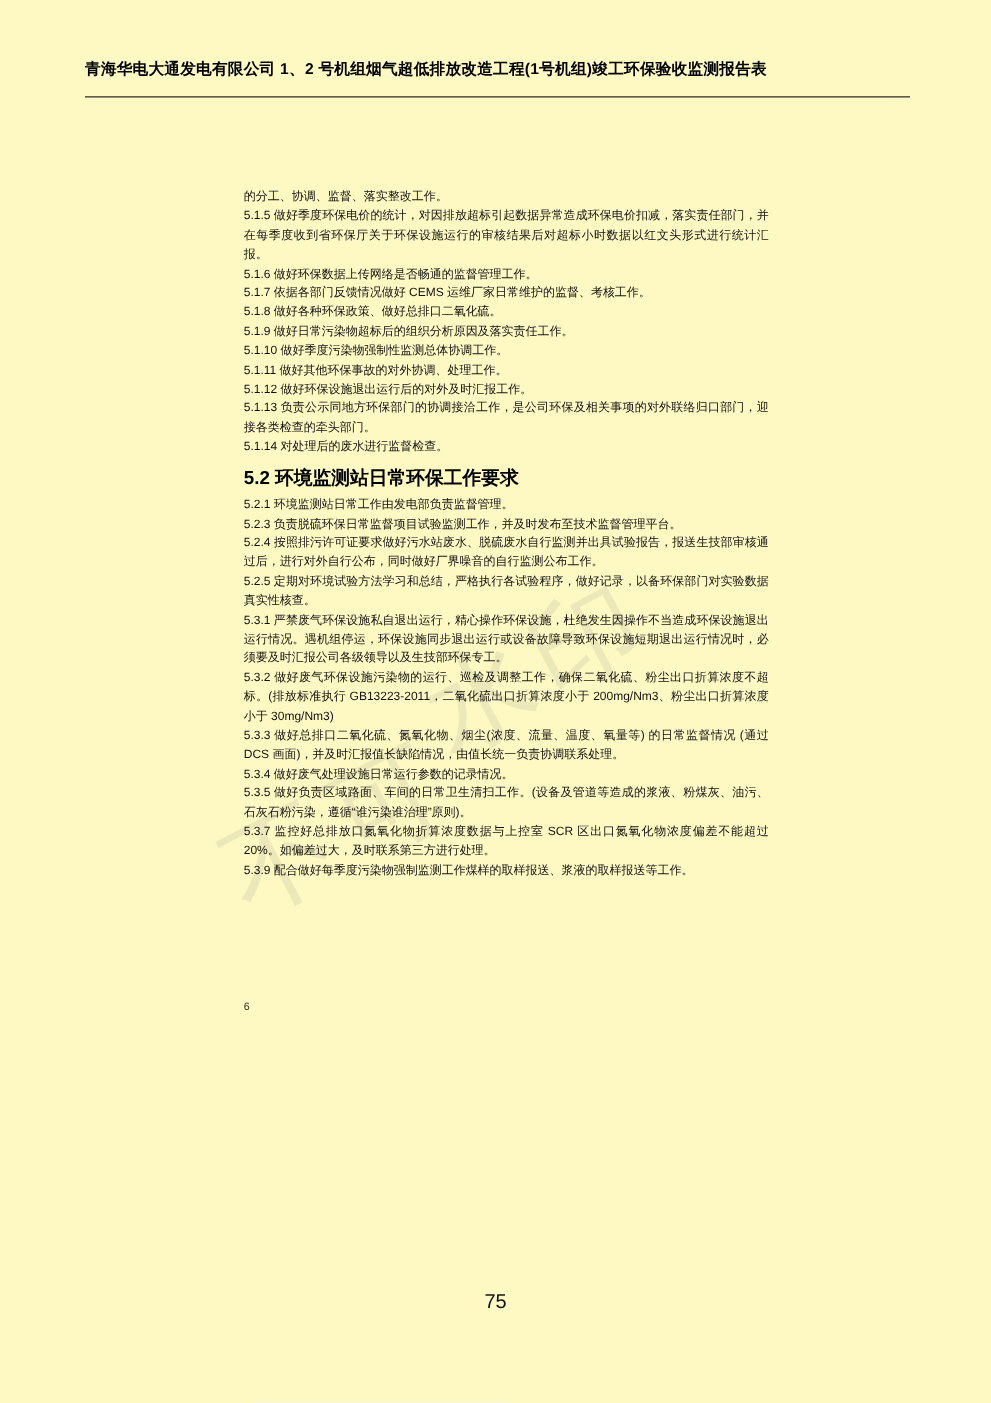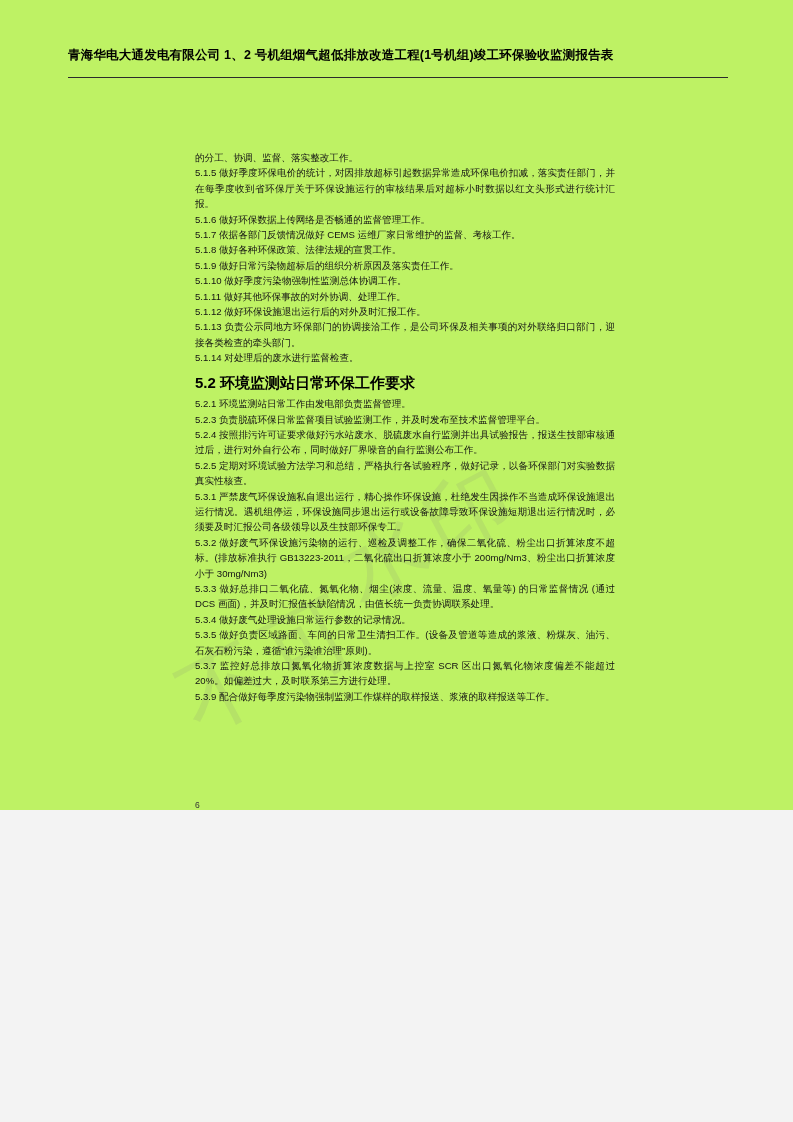--- a/index.html
+++ b/index.html
@@ -3,22 +3,22 @@
 <meta charset="utf-8">
 <style>
   html, body {
     margin: 0;
     padding: 0;
     background: #f3f3f3;
   }
   .page {
     position: relative;
     width: 793px;
-    height: 810px;
-    background: #bef264;
+    height: 1122px;
+    background: #fef9c3;
     margin: 0 auto;
     overflow: hidden;
     font-family: "Liberation Sans", sans-serif;
     color: #000;
   }
   .header {
     position: absolute;
     left: 68px;
     top: 47px;
     width: 660px;
@@ -106,21 +106,21 @@
     <span class="wm1">水印</span>
     <span class="wm2">不可</span>
   </div>
 
   <div class="body-col">
 
     <p class="para">的分工、协调、监督、落实整改工作。</p>
     <p class="para">5.1.5 做好季度环保电价的统计，对因排放超标引起数据异常造成环保电价扣减，落实责任部门，并在每季度收到省环保厅关于环保设施运行的审核结果后对超标小时数据以红文头形式进行统计汇报。</p>
     <p class="para">5.1.6 做好环保数据上传网络是否畅通的监督管理工作。</p>
     <p class="para">5.1.7 依据各部门反馈情况做好 CEMS 运维厂家日常维护的监督、考核工作。</p>
-    <p class="para">5.1.8 做好各种环保政策、法律法规的宣贯工作。</p>
+    <p class="para">5.1.8 做好各种环保政策、做好总排口二氧化硫。</p>
     <p class="para">5.1.9 做好日常污染物超标后的组织分析原因及落实责任工作。</p>
     <p class="para">5.1.10 做好季度污染物强制性监测总体协调工作。</p>
     <p class="para">5.1.11 做好其他环保事故的对外协调、处理工作。</p>
     <p class="para">5.1.12 做好环保设施退出运行后的对外及时汇报工作。</p>
     <p class="para">5.1.13 负责公示同地方环保部门的协调接洽工作，是公司环保及相关事项的对外联络归口部门，迎接各类检查的牵头部门。</p>
     <p class="para">5.1.14 对处理后的废水进行监督检查。</p>
 
     <div class="section-head">5.2  环境监测站日常环保工作要求</div>
     <p class="para">5.2.1 环境监测站日常工作由发电部负责监督管理。</p>
     <p class="para">5.2.3 负责脱硫环保日常监督项目试验监测工作，并及时发布至技术监督管理平台。</p>

